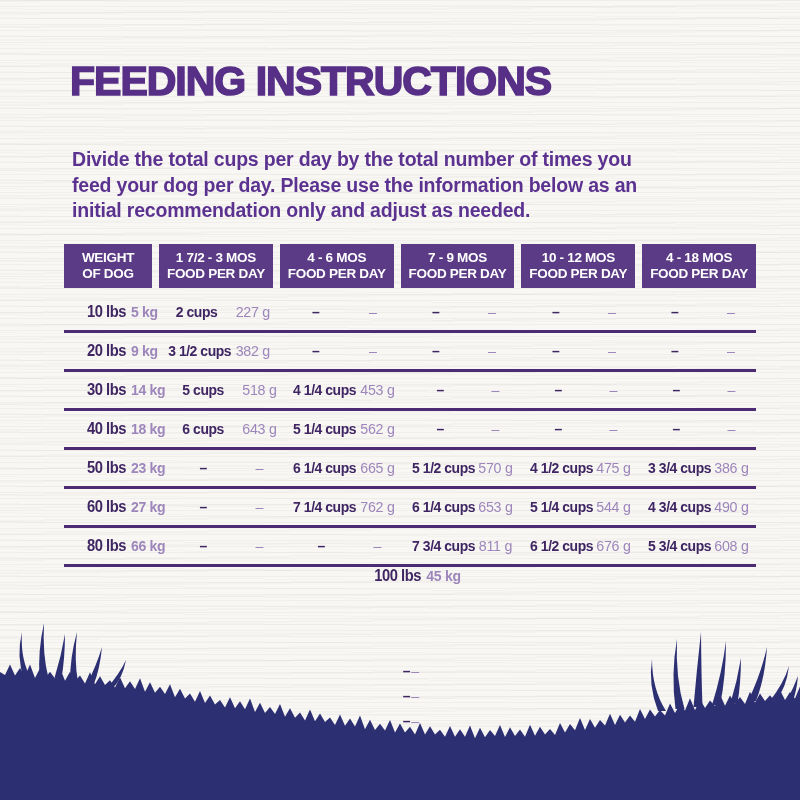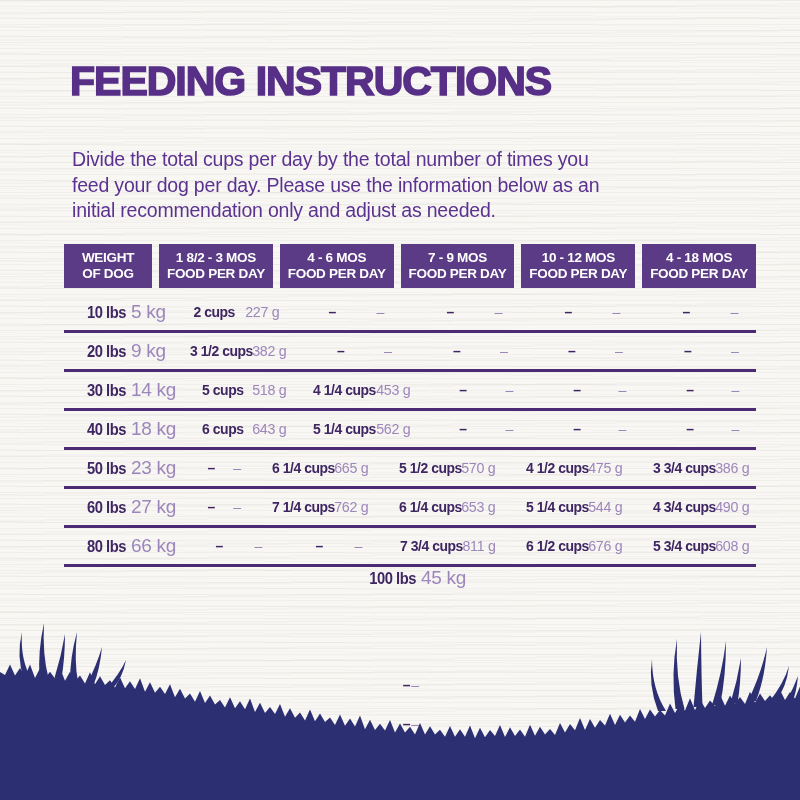--- a/index.html
+++ b/index.html
@@ -28,47 +28,47 @@
   }
   .title{
     position:absolute;left:70px;top:56px;margin:0;
     font-size:41px;line-height:50px;font-weight:700;letter-spacing:-1px;
     color:var(--title-purple);
     -webkit-text-stroke:1.6px var(--title-purple);
     white-space:nowrap;
   }
   .intro{
     position:absolute;left:72px;top:147px;
-    font-size:19.5px;line-height:25.5px;font-weight:400;letter-spacing:-0.2px;
+    font-size:19.5px;line-height:25.5px;font-weight:700;letter-spacing:-0.2px;
     color:var(--body-purple);
   }
   .ftable{position:absolute;left:64px;top:244px;width:692px;}
   .thead{display:flex;gap:7px;}
   .hcell{
     flex:1;height:44px;background:var(--header-box-purple);
     color:var(--header-text-white);
     display:flex;flex-direction:column;justify-content:center;align-items:center;
     font-weight:700;font-size:13.5px;line-height:16px;letter-spacing:-0.3px;
     text-align:center;white-space:nowrap;
   }
   .hcell.wcol{flex:0 0 88px;}
   .tbody{margin-top:6px;}
   .trow{
-    display:flex;gap:21px;align-items:center;height:36px;
+    display:flex;gap:7px;align-items:center;height:36px;
     border-bottom:3px solid var(--row-divider-purple);
   }
   .trow:last-child{border-bottom:none;flex-direction:column;}
   .wcell{flex:0 0 88px;display:flex;align-items:baseline;white-space:nowrap;}
   .lbs{
     flex:0 0 62px;text-align:right;
     font-weight:700;font-size:16px;color:var(--value-dark-purple);
     letter-spacing:-0.5px;display:inline-block;transform:scaleX(.92);transform-origin:right;
   }
   .kg{
-    margin-left:5px;font-weight:400;font-size:19px;color:var(--value-light-purple);
+    margin-left:5px;font-weight:700;font-size:14px;color:var(--value-light-purple);
     letter-spacing:-0.3px;
   }
   .fcell{flex:1;display:flex;align-items:flex-start;}
   .cups{
     width:56%;text-align:center;white-space:nowrap;
     font-weight:700;font-size:15.5px;color:var(--value-dark-purple);
     letter-spacing:-0.5px;transform:scaleX(.9);
   }
   .grams{
     width:44%;text-align:center;white-space:nowrap;
@@ -91,21 +91,21 @@
   <div>initial recommendation only and adjust as needed.</div>
 </div>
 
 <div class="ftable">
   <div class="thead">
       <div class="hcell wcol">
         <div>WEIGHT</div>
         <div>OF DOG</div>
       </div>
       <div class="hcell">
-        <div>1 8/2 - 3 MOS</div>
+        <div>1 7/2 - 3 MOS</div>
         <div>FOOD PER DAY</div>
       </div>
       <div class="hcell">
         <div>4 - 6 MOS</div>
         <div>FOOD PER DAY</div>
       </div>
       <div class="hcell">
         <div>7 - 9 MOS</div>
         <div>FOOD PER DAY</div>
       </div>

